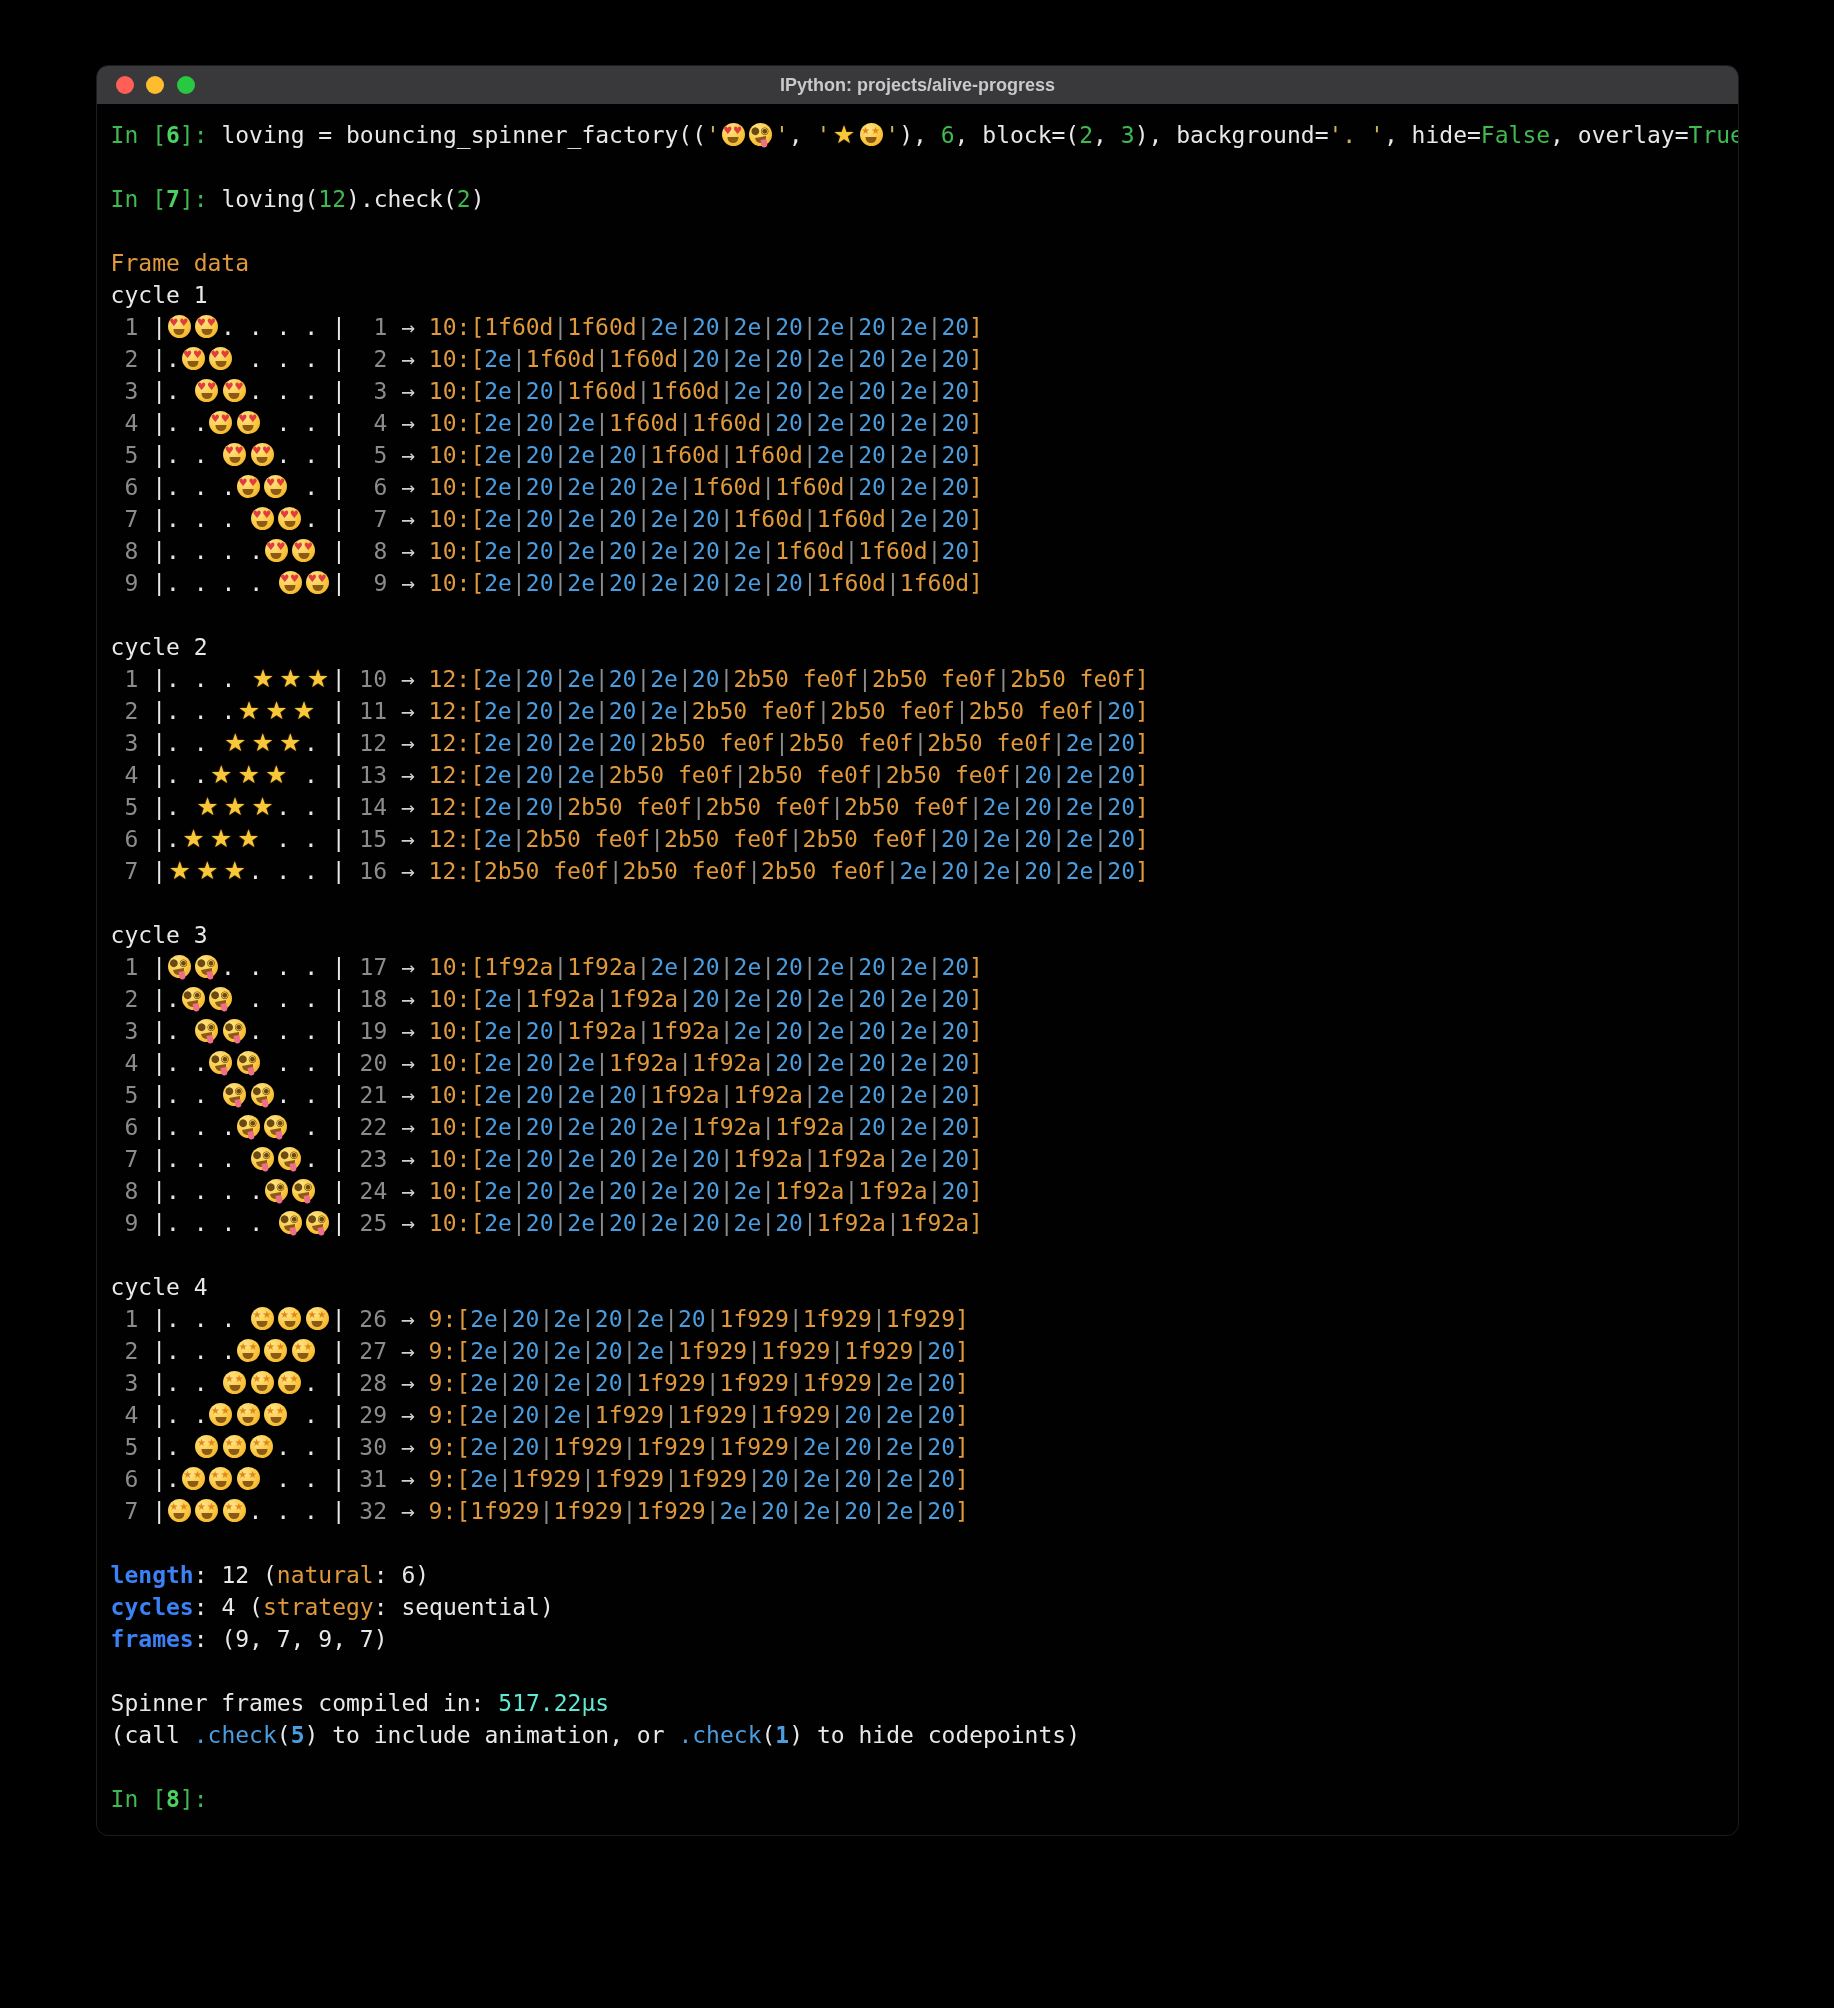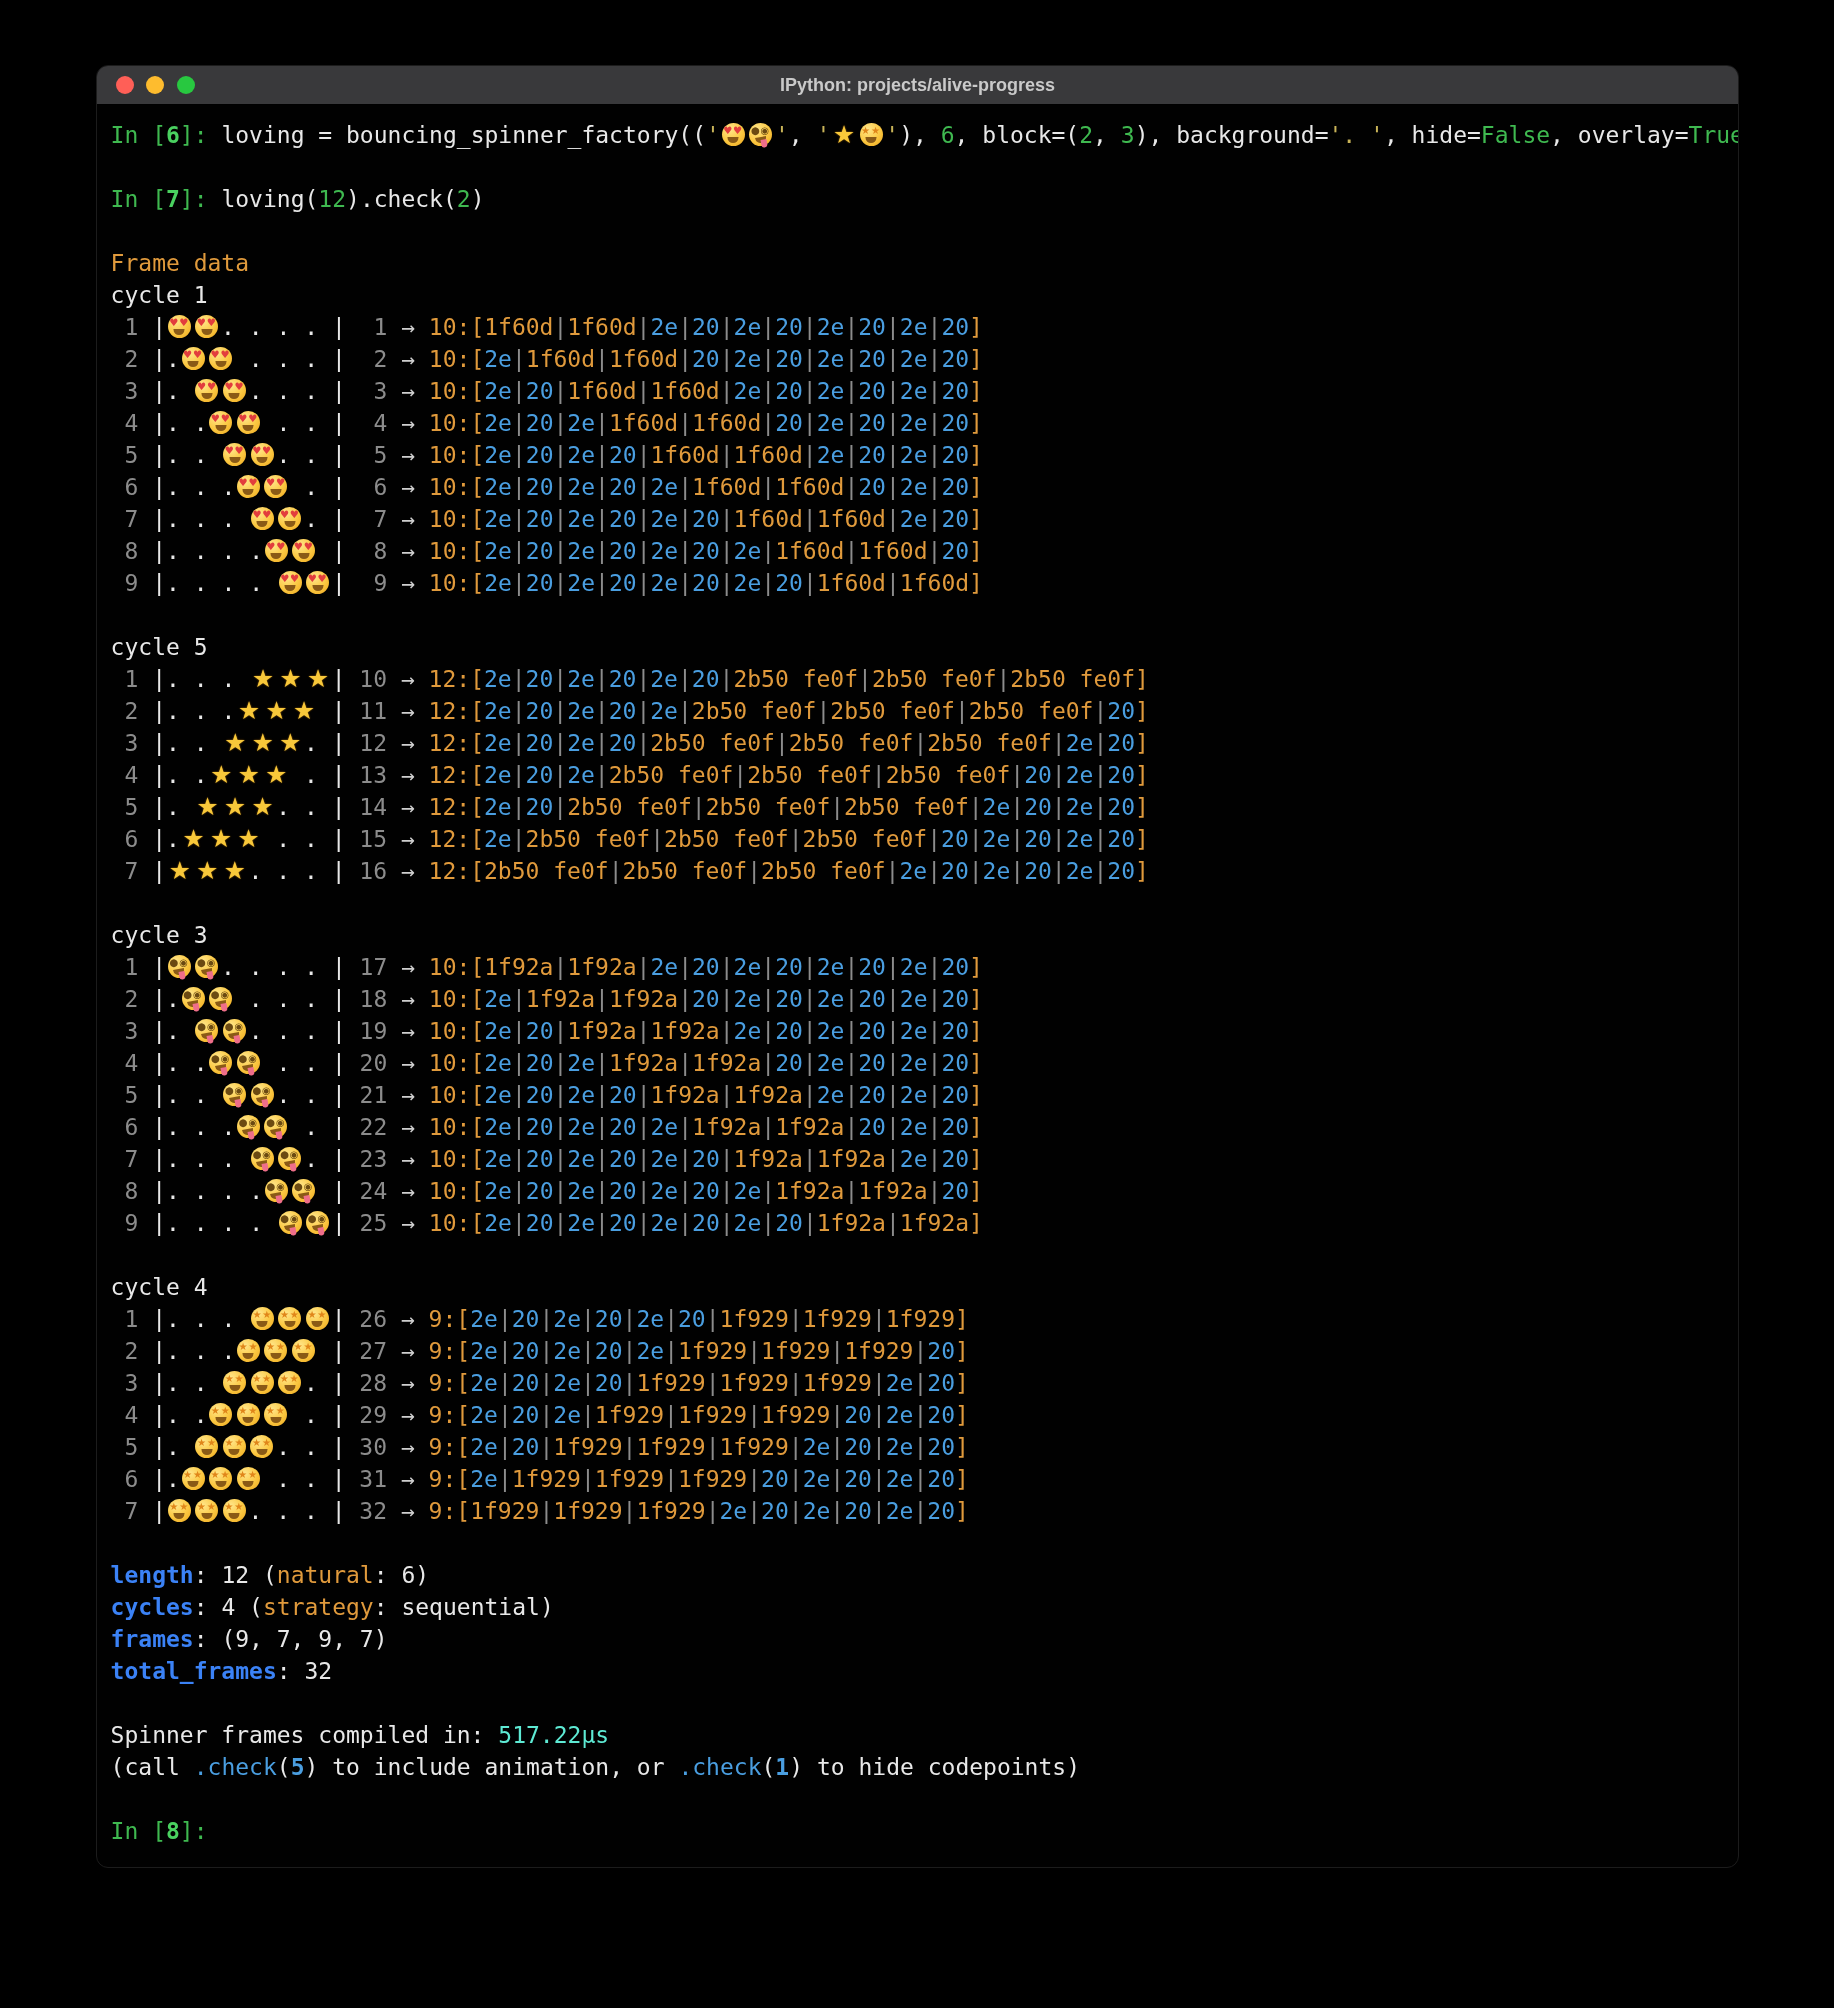--- a/index.html
+++ b/index.html
@@ -108,21 +108,21 @@
         <div class="line"><span class="c-d"> 1 </span><span class="c-w">|</span><span class="em em-heart"><i class="face"><b class="eyes">♥♥</b><u class="mouth"></u></i></span><span class="em em-heart"><i class="face"><b class="eyes">♥♥</b><u class="mouth"></u></i></span><span class="c-w">.</span><span class="c-w"> </span><span class="c-w">.</span><span class="c-w"> </span><span class="c-w">.</span><span class="c-w"> </span><span class="c-w">.</span><span class="c-w"> </span><span class="c-w">|</span><span class="c-d">  1 </span><span class="c-a">→ </span><span class="c-o">10:</span><span class="c-o">[</span><span class="c-o">1f60d</span><span class="c-d">|</span><span class="c-o">1f60d</span><span class="c-d">|</span><span class="c-b">2e</span><span class="c-d">|</span><span class="c-b">20</span><span class="c-d">|</span><span class="c-b">2e</span><span class="c-d">|</span><span class="c-b">20</span><span class="c-d">|</span><span class="c-b">2e</span><span class="c-d">|</span><span class="c-b">20</span><span class="c-d">|</span><span class="c-b">2e</span><span class="c-d">|</span><span class="c-b">20</span><span class="c-o">]</span></div>
         <div class="line"><span class="c-d"> 2 </span><span class="c-w">|</span><span class="c-w">.</span><span class="em em-heart"><i class="face"><b class="eyes">♥♥</b><u class="mouth"></u></i></span><span class="em em-heart"><i class="face"><b class="eyes">♥♥</b><u class="mouth"></u></i></span><span class="c-w"> </span><span class="c-w">.</span><span class="c-w"> </span><span class="c-w">.</span><span class="c-w"> </span><span class="c-w">.</span><span class="c-w"> </span><span class="c-w">|</span><span class="c-d">  2 </span><span class="c-a">→ </span><span class="c-o">10:</span><span class="c-o">[</span><span class="c-b">2e</span><span class="c-d">|</span><span class="c-o">1f60d</span><span class="c-d">|</span><span class="c-o">1f60d</span><span class="c-d">|</span><span class="c-b">20</span><span class="c-d">|</span><span class="c-b">2e</span><span class="c-d">|</span><span class="c-b">20</span><span class="c-d">|</span><span class="c-b">2e</span><span class="c-d">|</span><span class="c-b">20</span><span class="c-d">|</span><span class="c-b">2e</span><span class="c-d">|</span><span class="c-b">20</span><span class="c-o">]</span></div>
         <div class="line"><span class="c-d"> 3 </span><span class="c-w">|</span><span class="c-w">.</span><span class="c-w"> </span><span class="em em-heart"><i class="face"><b class="eyes">♥♥</b><u class="mouth"></u></i></span><span class="em em-heart"><i class="face"><b class="eyes">♥♥</b><u class="mouth"></u></i></span><span class="c-w">.</span><span class="c-w"> </span><span class="c-w">.</span><span class="c-w"> </span><span class="c-w">.</span><span class="c-w"> </span><span class="c-w">|</span><span class="c-d">  3 </span><span class="c-a">→ </span><span class="c-o">10:</span><span class="c-o">[</span><span class="c-b">2e</span><span class="c-d">|</span><span class="c-b">20</span><span class="c-d">|</span><span class="c-o">1f60d</span><span class="c-d">|</span><span class="c-o">1f60d</span><span class="c-d">|</span><span class="c-b">2e</span><span class="c-d">|</span><span class="c-b">20</span><span class="c-d">|</span><span class="c-b">2e</span><span class="c-d">|</span><span class="c-b">20</span><span class="c-d">|</span><span class="c-b">2e</span><span class="c-d">|</span><span class="c-b">20</span><span class="c-o">]</span></div>
         <div class="line"><span class="c-d"> 4 </span><span class="c-w">|</span><span class="c-w">.</span><span class="c-w"> </span><span class="c-w">.</span><span class="em em-heart"><i class="face"><b class="eyes">♥♥</b><u class="mouth"></u></i></span><span class="em em-heart"><i class="face"><b class="eyes">♥♥</b><u class="mouth"></u></i></span><span class="c-w"> </span><span class="c-w">.</span><span class="c-w"> </span><span class="c-w">.</span><span class="c-w"> </span><span class="c-w">|</span><span class="c-d">  4 </span><span class="c-a">→ </span><span class="c-o">10:</span><span class="c-o">[</span><span class="c-b">2e</span><span class="c-d">|</span><span class="c-b">20</span><span class="c-d">|</span><span class="c-b">2e</span><span class="c-d">|</span><span class="c-o">1f60d</span><span class="c-d">|</span><span class="c-o">1f60d</span><span class="c-d">|</span><span class="c-b">20</span><span class="c-d">|</span><span class="c-b">2e</span><span class="c-d">|</span><span class="c-b">20</span><span class="c-d">|</span><span class="c-b">2e</span><span class="c-d">|</span><span class="c-b">20</span><span class="c-o">]</span></div>
         <div class="line"><span class="c-d"> 5 </span><span class="c-w">|</span><span class="c-w">.</span><span class="c-w"> </span><span class="c-w">.</span><span class="c-w"> </span><span class="em em-heart"><i class="face"><b class="eyes">♥♥</b><u class="mouth"></u></i></span><span class="em em-heart"><i class="face"><b class="eyes">♥♥</b><u class="mouth"></u></i></span><span class="c-w">.</span><span class="c-w"> </span><span class="c-w">.</span><span class="c-w"> </span><span class="c-w">|</span><span class="c-d">  5 </span><span class="c-a">→ </span><span class="c-o">10:</span><span class="c-o">[</span><span class="c-b">2e</span><span class="c-d">|</span><span class="c-b">20</span><span class="c-d">|</span><span class="c-b">2e</span><span class="c-d">|</span><span class="c-b">20</span><span class="c-d">|</span><span class="c-o">1f60d</span><span class="c-d">|</span><span class="c-o">1f60d</span><span class="c-d">|</span><span class="c-b">2e</span><span class="c-d">|</span><span class="c-b">20</span><span class="c-d">|</span><span class="c-b">2e</span><span class="c-d">|</span><span class="c-b">20</span><span class="c-o">]</span></div>
         <div class="line"><span class="c-d"> 6 </span><span class="c-w">|</span><span class="c-w">.</span><span class="c-w"> </span><span class="c-w">.</span><span class="c-w"> </span><span class="c-w">.</span><span class="em em-heart"><i class="face"><b class="eyes">♥♥</b><u class="mouth"></u></i></span><span class="em em-heart"><i class="face"><b class="eyes">♥♥</b><u class="mouth"></u></i></span><span class="c-w"> </span><span class="c-w">.</span><span class="c-w"> </span><span class="c-w">|</span><span class="c-d">  6 </span><span class="c-a">→ </span><span class="c-o">10:</span><span class="c-o">[</span><span class="c-b">2e</span><span class="c-d">|</span><span class="c-b">20</span><span class="c-d">|</span><span class="c-b">2e</span><span class="c-d">|</span><span class="c-b">20</span><span class="c-d">|</span><span class="c-b">2e</span><span class="c-d">|</span><span class="c-o">1f60d</span><span class="c-d">|</span><span class="c-o">1f60d</span><span class="c-d">|</span><span class="c-b">20</span><span class="c-d">|</span><span class="c-b">2e</span><span class="c-d">|</span><span class="c-b">20</span><span class="c-o">]</span></div>
         <div class="line"><span class="c-d"> 7 </span><span class="c-w">|</span><span class="c-w">.</span><span class="c-w"> </span><span class="c-w">.</span><span class="c-w"> </span><span class="c-w">.</span><span class="c-w"> </span><span class="em em-heart"><i class="face"><b class="eyes">♥♥</b><u class="mouth"></u></i></span><span class="em em-heart"><i class="face"><b class="eyes">♥♥</b><u class="mouth"></u></i></span><span class="c-w">.</span><span class="c-w"> </span><span class="c-w">|</span><span class="c-d">  7 </span><span class="c-a">→ </span><span class="c-o">10:</span><span class="c-o">[</span><span class="c-b">2e</span><span class="c-d">|</span><span class="c-b">20</span><span class="c-d">|</span><span class="c-b">2e</span><span class="c-d">|</span><span class="c-b">20</span><span class="c-d">|</span><span class="c-b">2e</span><span class="c-d">|</span><span class="c-b">20</span><span class="c-d">|</span><span class="c-o">1f60d</span><span class="c-d">|</span><span class="c-o">1f60d</span><span class="c-d">|</span><span class="c-b">2e</span><span class="c-d">|</span><span class="c-b">20</span><span class="c-o">]</span></div>
         <div class="line"><span class="c-d"> 8 </span><span class="c-w">|</span><span class="c-w">.</span><span class="c-w"> </span><span class="c-w">.</span><span class="c-w"> </span><span class="c-w">.</span><span class="c-w"> </span><span class="c-w">.</span><span class="em em-heart"><i class="face"><b class="eyes">♥♥</b><u class="mouth"></u></i></span><span class="em em-heart"><i class="face"><b class="eyes">♥♥</b><u class="mouth"></u></i></span><span class="c-w"> </span><span class="c-w">|</span><span class="c-d">  8 </span><span class="c-a">→ </span><span class="c-o">10:</span><span class="c-o">[</span><span class="c-b">2e</span><span class="c-d">|</span><span class="c-b">20</span><span class="c-d">|</span><span class="c-b">2e</span><span class="c-d">|</span><span class="c-b">20</span><span class="c-d">|</span><span class="c-b">2e</span><span class="c-d">|</span><span class="c-b">20</span><span class="c-d">|</span><span class="c-b">2e</span><span class="c-d">|</span><span class="c-o">1f60d</span><span class="c-d">|</span><span class="c-o">1f60d</span><span class="c-d">|</span><span class="c-b">20</span><span class="c-o">]</span></div>
         <div class="line"><span class="c-d"> 9 </span><span class="c-w">|</span><span class="c-w">.</span><span class="c-w"> </span><span class="c-w">.</span><span class="c-w"> </span><span class="c-w">.</span><span class="c-w"> </span><span class="c-w">.</span><span class="c-w"> </span><span class="em em-heart"><i class="face"><b class="eyes">♥♥</b><u class="mouth"></u></i></span><span class="em em-heart"><i class="face"><b class="eyes">♥♥</b><u class="mouth"></u></i></span><span class="c-w">|</span><span class="c-d">  9 </span><span class="c-a">→ </span><span class="c-o">10:</span><span class="c-o">[</span><span class="c-b">2e</span><span class="c-d">|</span><span class="c-b">20</span><span class="c-d">|</span><span class="c-b">2e</span><span class="c-d">|</span><span class="c-b">20</span><span class="c-d">|</span><span class="c-b">2e</span><span class="c-d">|</span><span class="c-b">20</span><span class="c-d">|</span><span class="c-b">2e</span><span class="c-d">|</span><span class="c-b">20</span><span class="c-d">|</span><span class="c-o">1f60d</span><span class="c-d">|</span><span class="c-o">1f60d</span><span class="c-o">]</span></div>
         <div class="line"></div>
-        <div class="line c-w">cycle 5</div>
+        <div class="line c-w">cycle 2</div>
         <div class="line"><span class="c-d"> 1 </span><span class="c-w">|</span><span class="c-w">.</span><span class="c-w"> </span><span class="c-w">.</span><span class="c-w"> </span><span class="c-w">.</span><span class="c-w"> </span><span class="em em-star"><i class="starglyph">★</i></span><span class="em em-star"><i class="starglyph">★</i></span><span class="em em-star"><i class="starglyph">★</i></span><span class="c-w">|</span><span class="c-d"> 10 </span><span class="c-a">→ </span><span class="c-o">12:</span><span class="c-o">[</span><span class="c-b">2e</span><span class="c-d">|</span><span class="c-b">20</span><span class="c-d">|</span><span class="c-b">2e</span><span class="c-d">|</span><span class="c-b">20</span><span class="c-d">|</span><span class="c-b">2e</span><span class="c-d">|</span><span class="c-b">20</span><span class="c-d">|</span><span class="c-o">2b50 fe0f</span><span class="c-d">|</span><span class="c-o">2b50 fe0f</span><span class="c-d">|</span><span class="c-o">2b50 fe0f</span><span class="c-o">]</span></div>
         <div class="line"><span class="c-d"> 2 </span><span class="c-w">|</span><span class="c-w">.</span><span class="c-w"> </span><span class="c-w">.</span><span class="c-w"> </span><span class="c-w">.</span><span class="em em-star"><i class="starglyph">★</i></span><span class="em em-star"><i class="starglyph">★</i></span><span class="em em-star"><i class="starglyph">★</i></span><span class="c-w"> </span><span class="c-w">|</span><span class="c-d"> 11 </span><span class="c-a">→ </span><span class="c-o">12:</span><span class="c-o">[</span><span class="c-b">2e</span><span class="c-d">|</span><span class="c-b">20</span><span class="c-d">|</span><span class="c-b">2e</span><span class="c-d">|</span><span class="c-b">20</span><span class="c-d">|</span><span class="c-b">2e</span><span class="c-d">|</span><span class="c-o">2b50 fe0f</span><span class="c-d">|</span><span class="c-o">2b50 fe0f</span><span class="c-d">|</span><span class="c-o">2b50 fe0f</span><span class="c-d">|</span><span class="c-b">20</span><span class="c-o">]</span></div>
         <div class="line"><span class="c-d"> 3 </span><span class="c-w">|</span><span class="c-w">.</span><span class="c-w"> </span><span class="c-w">.</span><span class="c-w"> </span><span class="em em-star"><i class="starglyph">★</i></span><span class="em em-star"><i class="starglyph">★</i></span><span class="em em-star"><i class="starglyph">★</i></span><span class="c-w">.</span><span class="c-w"> </span><span class="c-w">|</span><span class="c-d"> 12 </span><span class="c-a">→ </span><span class="c-o">12:</span><span class="c-o">[</span><span class="c-b">2e</span><span class="c-d">|</span><span class="c-b">20</span><span class="c-d">|</span><span class="c-b">2e</span><span class="c-d">|</span><span class="c-b">20</span><span class="c-d">|</span><span class="c-o">2b50 fe0f</span><span class="c-d">|</span><span class="c-o">2b50 fe0f</span><span class="c-d">|</span><span class="c-o">2b50 fe0f</span><span class="c-d">|</span><span class="c-b">2e</span><span class="c-d">|</span><span class="c-b">20</span><span class="c-o">]</span></div>
         <div class="line"><span class="c-d"> 4 </span><span class="c-w">|</span><span class="c-w">.</span><span class="c-w"> </span><span class="c-w">.</span><span class="em em-star"><i class="starglyph">★</i></span><span class="em em-star"><i class="starglyph">★</i></span><span class="em em-star"><i class="starglyph">★</i></span><span class="c-w"> </span><span class="c-w">.</span><span class="c-w"> </span><span class="c-w">|</span><span class="c-d"> 13 </span><span class="c-a">→ </span><span class="c-o">12:</span><span class="c-o">[</span><span class="c-b">2e</span><span class="c-d">|</span><span class="c-b">20</span><span class="c-d">|</span><span class="c-b">2e</span><span class="c-d">|</span><span class="c-o">2b50 fe0f</span><span class="c-d">|</span><span class="c-o">2b50 fe0f</span><span class="c-d">|</span><span class="c-o">2b50 fe0f</span><span class="c-d">|</span><span class="c-b">20</span><span class="c-d">|</span><span class="c-b">2e</span><span class="c-d">|</span><span class="c-b">20</span><span class="c-o">]</span></div>
         <div class="line"><span class="c-d"> 5 </span><span class="c-w">|</span><span class="c-w">.</span><span class="c-w"> </span><span class="em em-star"><i class="starglyph">★</i></span><span class="em em-star"><i class="starglyph">★</i></span><span class="em em-star"><i class="starglyph">★</i></span><span class="c-w">.</span><span class="c-w"> </span><span class="c-w">.</span><span class="c-w"> </span><span class="c-w">|</span><span class="c-d"> 14 </span><span class="c-a">→ </span><span class="c-o">12:</span><span class="c-o">[</span><span class="c-b">2e</span><span class="c-d">|</span><span class="c-b">20</span><span class="c-d">|</span><span class="c-o">2b50 fe0f</span><span class="c-d">|</span><span class="c-o">2b50 fe0f</span><span class="c-d">|</span><span class="c-o">2b50 fe0f</span><span class="c-d">|</span><span class="c-b">2e</span><span class="c-d">|</span><span class="c-b">20</span><span class="c-d">|</span><span class="c-b">2e</span><span class="c-d">|</span><span class="c-b">20</span><span class="c-o">]</span></div>
         <div class="line"><span class="c-d"> 6 </span><span class="c-w">|</span><span class="c-w">.</span><span class="em em-star"><i class="starglyph">★</i></span><span class="em em-star"><i class="starglyph">★</i></span><span class="em em-star"><i class="starglyph">★</i></span><span class="c-w"> </span><span class="c-w">.</span><span class="c-w"> </span><span class="c-w">.</span><span class="c-w"> </span><span class="c-w">|</span><span class="c-d"> 15 </span><span class="c-a">→ </span><span class="c-o">12:</span><span class="c-o">[</span><span class="c-b">2e</span><span class="c-d">|</span><span class="c-o">2b50 fe0f</span><span class="c-d">|</span><span class="c-o">2b50 fe0f</span><span class="c-d">|</span><span class="c-o">2b50 fe0f</span><span class="c-d">|</span><span class="c-b">20</span><span class="c-d">|</span><span class="c-b">2e</span><span class="c-d">|</span><span class="c-b">20</span><span class="c-d">|</span><span class="c-b">2e</span><span class="c-d">|</span><span class="c-b">20</span><span class="c-o">]</span></div>
         <div class="line"><span class="c-d"> 7 </span><span class="c-w">|</span><span class="em em-star"><i class="starglyph">★</i></span><span class="em em-star"><i class="starglyph">★</i></span><span class="em em-star"><i class="starglyph">★</i></span><span class="c-w">.</span><span class="c-w"> </span><span class="c-w">.</span><span class="c-w"> </span><span class="c-w">.</span><span class="c-w"> </span><span class="c-w">|</span><span class="c-d"> 16 </span><span class="c-a">→ </span><span class="c-o">12:</span><span class="c-o">[</span><span class="c-o">2b50 fe0f</span><span class="c-d">|</span><span class="c-o">2b50 fe0f</span><span class="c-d">|</span><span class="c-o">2b50 fe0f</span><span class="c-d">|</span><span class="c-b">2e</span><span class="c-d">|</span><span class="c-b">20</span><span class="c-d">|</span><span class="c-b">2e</span><span class="c-d">|</span><span class="c-b">20</span><span class="c-d">|</span><span class="c-b">2e</span><span class="c-d">|</span><span class="c-b">20</span><span class="c-o">]</span></div>
         <div class="line"></div>
         <div class="line c-w">cycle 3</div>
         <div class="line"><span class="c-d"> 1 </span><span class="c-w">|</span><span class="em em-zany"><i class="face"><b class="eyes">●◉</b><u class="mouth"></u></i></span><span class="em em-zany"><i class="face"><b class="eyes">●◉</b><u class="mouth"></u></i></span><span class="c-w">.</span><span class="c-w"> </span><span class="c-w">.</span><span class="c-w"> </span><span class="c-w">.</span><span class="c-w"> </span><span class="c-w">.</span><span class="c-w"> </span><span class="c-w">|</span><span class="c-d"> 17 </span><span class="c-a">→ </span><span class="c-o">10:</span><span class="c-o">[</span><span class="c-o">1f92a</span><span class="c-d">|</span><span class="c-o">1f92a</span><span class="c-d">|</span><span class="c-b">2e</span><span class="c-d">|</span><span class="c-b">20</span><span class="c-d">|</span><span class="c-b">2e</span><span class="c-d">|</span><span class="c-b">20</span><span class="c-d">|</span><span class="c-b">2e</span><span class="c-d">|</span><span class="c-b">20</span><span class="c-d">|</span><span class="c-b">2e</span><span class="c-d">|</span><span class="c-b">20</span><span class="c-o">]</span></div>
@@ -142,21 +142,20 @@
         <div class="line"><span class="c-d"> 4 </span><span class="c-w">|</span><span class="c-w">.</span><span class="c-w"> </span><span class="c-w">.</span><span class="em em-starstruck"><i class="face"><b class="eyes">★★</b><u class="mouth"></u></i></span><span class="em em-starstruck"><i class="face"><b class="eyes">★★</b><u class="mouth"></u></i></span><span class="em em-starstruck"><i class="face"><b class="eyes">★★</b><u class="mouth"></u></i></span><span class="c-w"> </span><span class="c-w">.</span><span class="c-w"> </span><span class="c-w">|</span><span class="c-d"> 29 </span><span class="c-a">→ </span><span class="c-o">9:</span><span class="c-o">[</span><span class="c-b">2e</span><span class="c-d">|</span><span class="c-b">20</span><span class="c-d">|</span><span class="c-b">2e</span><span class="c-d">|</span><span class="c-o">1f929</span><span class="c-d">|</span><span class="c-o">1f929</span><span class="c-d">|</span><span class="c-o">1f929</span><span class="c-d">|</span><span class="c-b">20</span><span class="c-d">|</span><span class="c-b">2e</span><span class="c-d">|</span><span class="c-b">20</span><span class="c-o">]</span></div>
         <div class="line"><span class="c-d"> 5 </span><span class="c-w">|</span><span class="c-w">.</span><span class="c-w"> </span><span class="em em-starstruck"><i class="face"><b class="eyes">★★</b><u class="mouth"></u></i></span><span class="em em-starstruck"><i class="face"><b class="eyes">★★</b><u class="mouth"></u></i></span><span class="em em-starstruck"><i class="face"><b class="eyes">★★</b><u class="mouth"></u></i></span><span class="c-w">.</span><span class="c-w"> </span><span class="c-w">.</span><span class="c-w"> </span><span class="c-w">|</span><span class="c-d"> 30 </span><span class="c-a">→ </span><span class="c-o">9:</span><span class="c-o">[</span><span class="c-b">2e</span><span class="c-d">|</span><span class="c-b">20</span><span class="c-d">|</span><span class="c-o">1f929</span><span class="c-d">|</span><span class="c-o">1f929</span><span class="c-d">|</span><span class="c-o">1f929</span><span class="c-d">|</span><span class="c-b">2e</span><span class="c-d">|</span><span class="c-b">20</span><span class="c-d">|</span><span class="c-b">2e</span><span class="c-d">|</span><span class="c-b">20</span><span class="c-o">]</span></div>
         <div class="line"><span class="c-d"> 6 </span><span class="c-w">|</span><span class="c-w">.</span><span class="em em-starstruck"><i class="face"><b class="eyes">★★</b><u class="mouth"></u></i></span><span class="em em-starstruck"><i class="face"><b class="eyes">★★</b><u class="mouth"></u></i></span><span class="em em-starstruck"><i class="face"><b class="eyes">★★</b><u class="mouth"></u></i></span><span class="c-w"> </span><span class="c-w">.</span><span class="c-w"> </span><span class="c-w">.</span><span class="c-w"> </span><span class="c-w">|</span><span class="c-d"> 31 </span><span class="c-a">→ </span><span class="c-o">9:</span><span class="c-o">[</span><span class="c-b">2e</span><span class="c-d">|</span><span class="c-o">1f929</span><span class="c-d">|</span><span class="c-o">1f929</span><span class="c-d">|</span><span class="c-o">1f929</span><span class="c-d">|</span><span class="c-b">20</span><span class="c-d">|</span><span class="c-b">2e</span><span class="c-d">|</span><span class="c-b">20</span><span class="c-d">|</span><span class="c-b">2e</span><span class="c-d">|</span><span class="c-b">20</span><span class="c-o">]</span></div>
         <div class="line"><span class="c-d"> 7 </span><span class="c-w">|</span><span class="em em-starstruck"><i class="face"><b class="eyes">★★</b><u class="mouth"></u></i></span><span class="em em-starstruck"><i class="face"><b class="eyes">★★</b><u class="mouth"></u></i></span><span class="em em-starstruck"><i class="face"><b class="eyes">★★</b><u class="mouth"></u></i></span><span class="c-w">.</span><span class="c-w"> </span><span class="c-w">.</span><span class="c-w"> </span><span class="c-w">.</span><span class="c-w"> </span><span class="c-w">|</span><span class="c-d"> 32 </span><span class="c-a">→ </span><span class="c-o">9:</span><span class="c-o">[</span><span class="c-o">1f929</span><span class="c-d">|</span><span class="c-o">1f929</span><span class="c-d">|</span><span class="c-o">1f929</span><span class="c-d">|</span><span class="c-b">2e</span><span class="c-d">|</span><span class="c-b">20</span><span class="c-d">|</span><span class="c-b">2e</span><span class="c-d">|</span><span class="c-b">20</span><span class="c-d">|</span><span class="c-b">2e</span><span class="c-d">|</span><span class="c-b">20</span><span class="c-o">]</span></div>
       </div>
 
     <div class="line"></div>
     <div class="line"><span class="c-k">length</span><span class="c-w">: 12 (</span><span class="c-ob">natural</span><span class="c-w">: 6)</span></div>
     <div class="line"><span class="c-k">cycles</span><span class="c-w">: 4 (</span><span class="c-ob">strategy</span><span class="c-w">: sequential)</span></div>
     <div class="line"><span class="c-k">frames</span><span class="c-w">: (9, 7, 9, 7)</span></div>
-    <div class="line"><span class="c-k">total_frames</span><span class="c-w">: 32</span></div>
     <div class="line"></div>
     <div class="line"><span class="c-w">Spinner frames compiled in: </span><span class="c-v">517.22µs</span></div>
     <div class="line"><span class="c-w">(call </span><span class="c-b">.check</span><span class="c-w">(</span><span class="c-bb">5</span><span class="c-w">)</span><span class="c-w"> to include animation, or </span><span class="c-b">.check</span><span class="c-w">(</span><span class="c-bb">1</span><span class="c-w">)</span><span class="c-w"> to hide codepoints)</span></div>
     <div class="line"></div>
     <div class="line"><span class="c-g">In [</span><span class="c-gb">8</span><span class="c-g">]: </span></div>
   </div>
 </div>
 
 
 </body></html>

